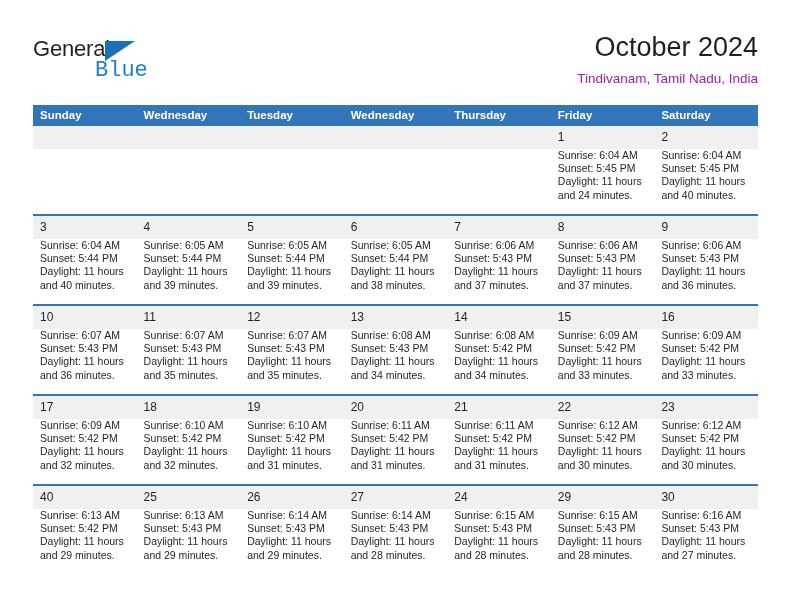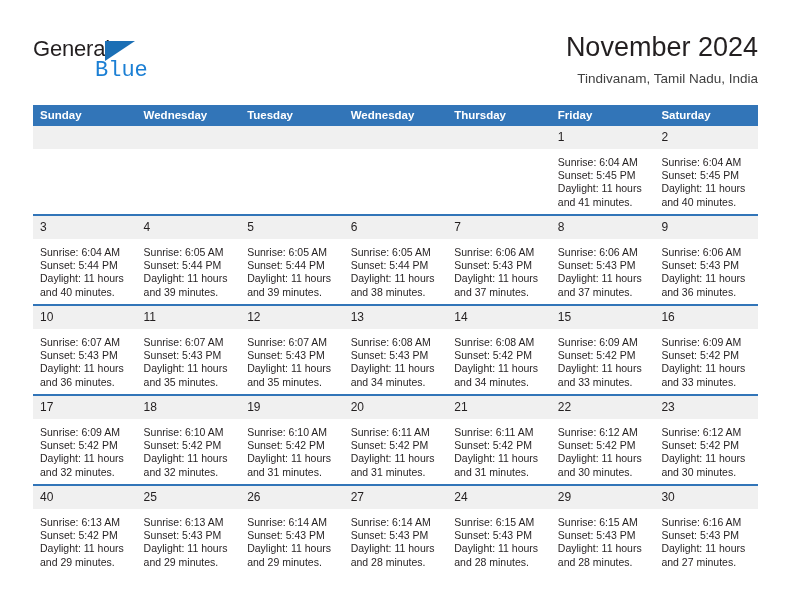--- a/index.html
+++ b/index.html
@@ -74,21 +74,21 @@
   .cal-title {
     font-size: 27px;
     font-weight: normal;
     color: #231f20;
     line-height: 34px;
     white-space: nowrap;
   }
   .cal-subtitle {
     margin-top: 6px;
     font-size: 13.5px;
-    color: #404040;
+    color: #a21caf;
     line-height: 17px;
     white-space: nowrap;
   }
 
   
   .calendar {
     position: absolute;
     left: 33px;
     top: 105px;
     width: 725px;
@@ -122,21 +122,21 @@
     font-size: 12px;
     color: #231f20;
     padding: 5px 0 5px 7px;
     line-height: 13px;
     height: 13px;
   }
   .daynum.empty {
     color: transparent;
   }
   .details {
-    padding: 7px 8px 0 7px;
+    padding: 0 8px 0 7px;
     font-size: 10.5px;
     line-height: 13.2px;
     color: #231f20;
   }
   .details div {
     white-space: nowrap;
   }
 </style>
 </head>
 <body>
@@ -145,21 +145,21 @@
 
   <div class="top-bar">
 
     <div class="brand">
       <span class="brand-general">General</span>
       <span class="brand-tri"></span>
       <span class="brand-blue">Blue</span>
     </div>
 
     <div class="title-block">
-      <div class="cal-title">November 2024</div>
+      <div class="cal-title">October 2024</div>
       <div class="cal-subtitle">Tindivanam, Tamil Nadu, India</div>
     </div>
 
   </div>
 
   <table class="calendar">
     <thead>
       <tr>
         <th>Sunday</th>
         <th>Wednesday</th>
@@ -186,21 +186,21 @@
           </td>
           <td>
             <div class="daynum empty"></div>
           </td>
           <td>
             <div class="daynum">1</div>
             <div class="details">
               <div>Sunrise: 6:04 AM</div>
               <div>Sunset: 5:45 PM</div>
               <div>Daylight: 11 hours</div>
-              <div>and 41 minutes.</div>
+              <div>and 24 minutes.</div>
             </div>
           </td>
           <td>
             <div class="daynum">2</div>
             <div class="details">
               <div>Sunrise: 6:04 AM</div>
               <div>Sunset: 5:45 PM</div>
               <div>Daylight: 11 hours</div>
               <div>and 40 minutes.</div>
             </div>

